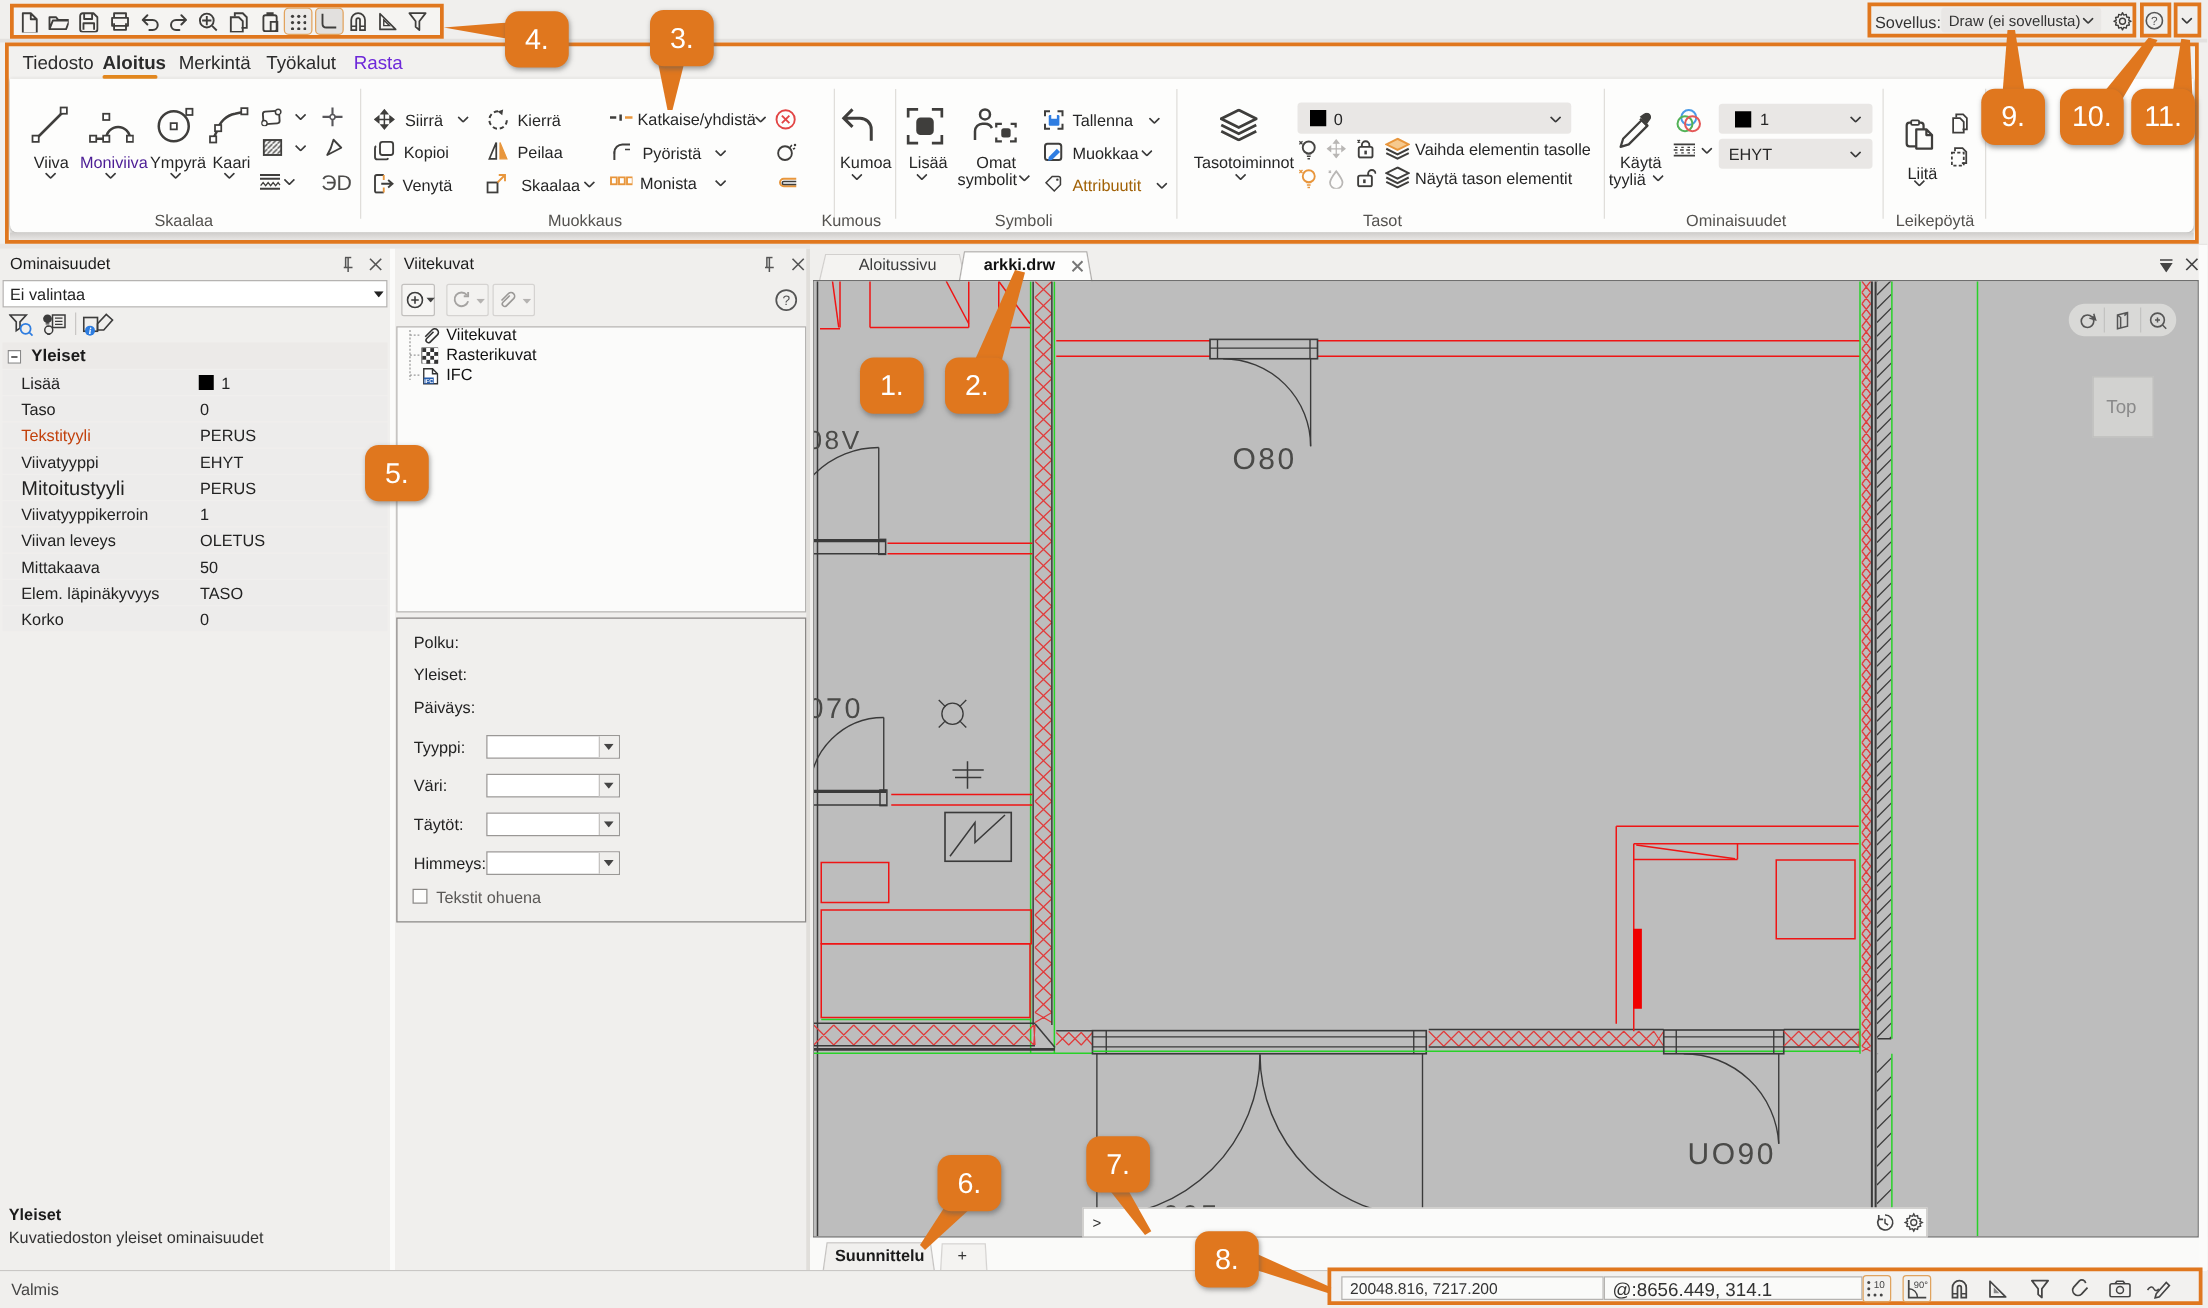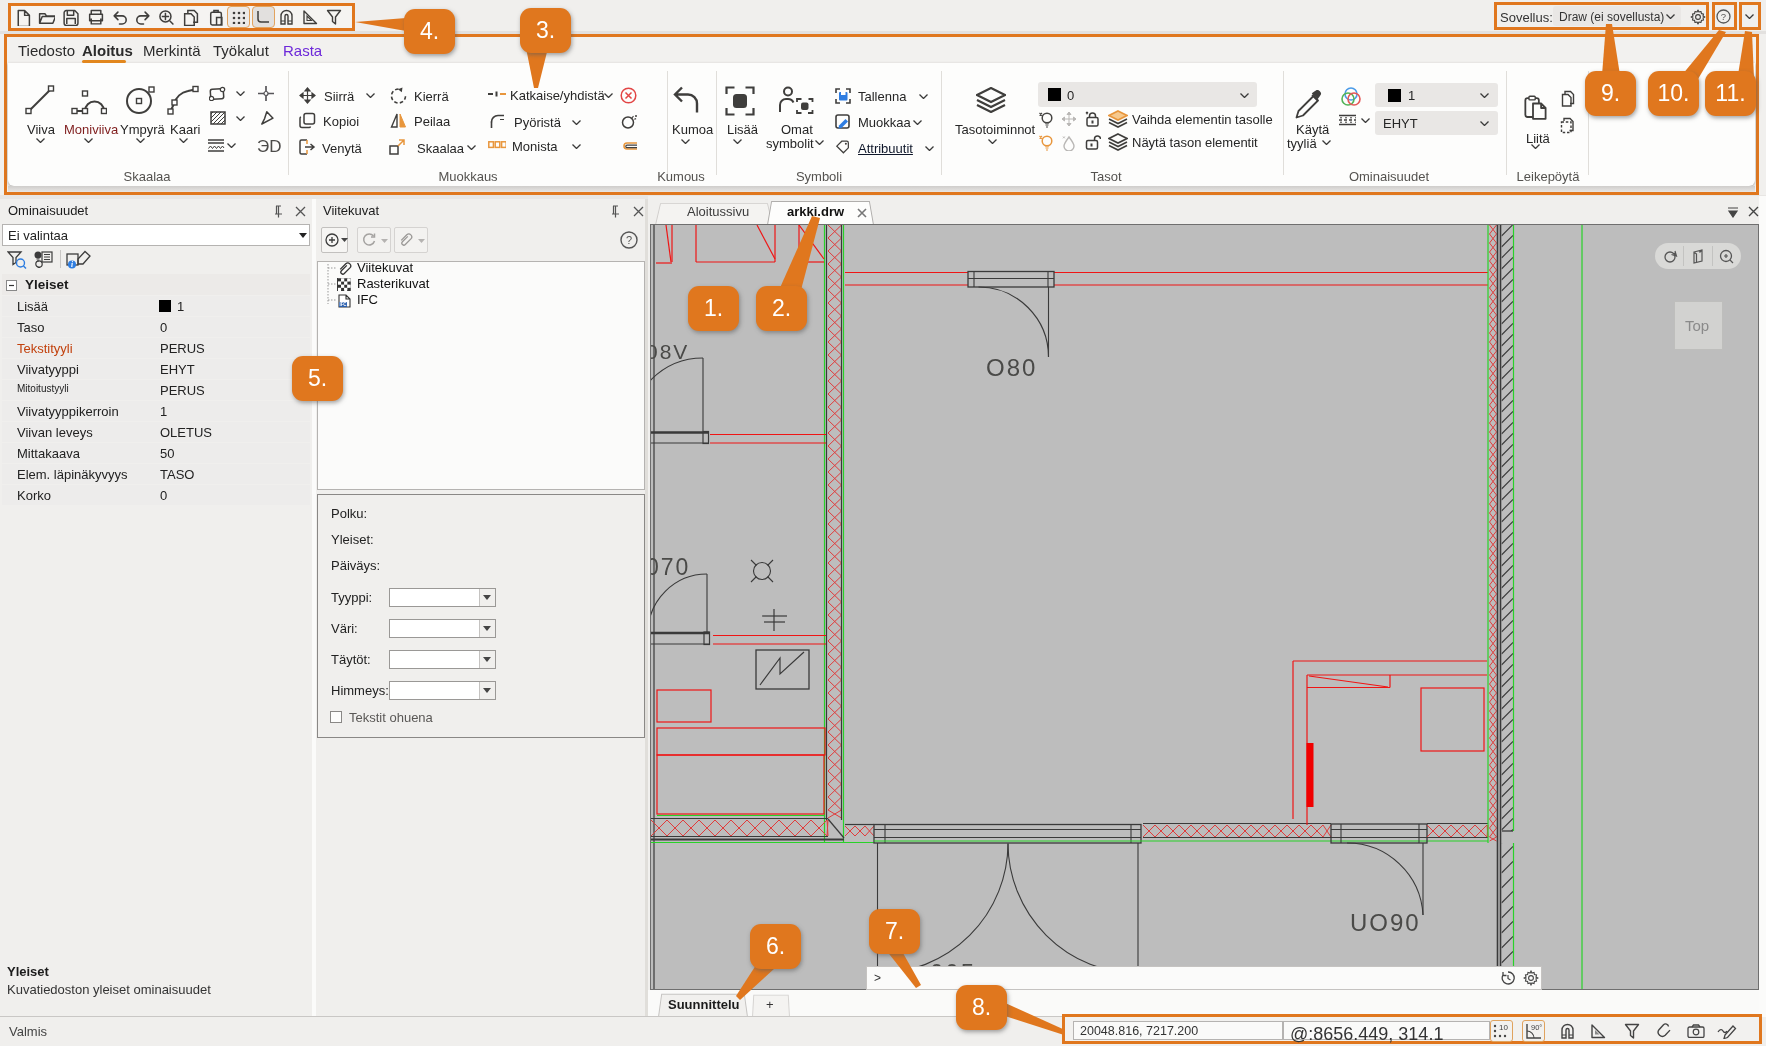--- a/index.html
+++ b/index.html
@@ -110,21 +110,21 @@
 <svg class="i" style="left:36px;top:138px;z-index:42;" width="9" height="5" viewBox="0 0 9 5">
     <path d="M0.5 0.5 L4.5 4.5 L8.5 0.5" fill="none" stroke="#3a3a3a" stroke-width="1.3"></path>
   </svg>
 <svg class="i" style="left:70px;top:84px;z-index:42;" width="37" height="32" viewBox="0 0 37 32">
     <path d="M5 27 h10 M15 27 a9.5 9.5 0 0 1 19 0" fill="none" stroke="#3f3e3c" stroke-width="2"></path>
     <rect x="2.0" y="24.5" width="5" height="5" fill="#fff" stroke="#3f3e3c" stroke-width="1.4"></rect>
     <rect x="12.5" y="24.5" width="5" height="5" fill="#fff" stroke="#3f3e3c" stroke-width="1.4"></rect>
     <rect x="31.5" y="24.5" width="5" height="5" fill="#fff" stroke="#3f3e3c" stroke-width="1.4"></rect>
     <rect x="12.5" y="7.0" width="5" height="5" fill="#fff" stroke="#3f3e3c" stroke-width="1.4"></rect>
   </svg>
-<div class="abs" style="left:64px;top:122px;font-size:13px;color:#7f1d1d;white-space:nowrap;z-index:42;text-align:center;">Moniviiva</div>
+<div class="abs" style="left:64px;top:122px;font-size:13px;color:#4c1d95;white-space:nowrap;z-index:42;text-align:center;">Moniviiva</div>
 <svg class="i" style="left:84px;top:138px;z-index:42;" width="9" height="5" viewBox="0 0 9 5">
     <path d="M0.5 0.5 L4.5 4.5 L8.5 0.5" fill="none" stroke="#3a3a3a" stroke-width="1.3"></path>
   </svg>
 <svg class="i" style="left:124px;top:84px;z-index:42;" width="34" height="32" viewBox="0 0 34 32">
     <circle cx="15" cy="17" r="12" fill="none" stroke="#3f3e3c" stroke-width="2"></circle>
     <rect x="12.5" y="14.5" width="5" height="5" fill="#fff" stroke="#3f3e3c" stroke-width="1.4"></rect>
     <rect x="25.0" y="3.0" width="5" height="5" fill="#fff" stroke="#3f3e3c" stroke-width="1.4"></rect>
   </svg>
 <div class="abs" style="left:120px;top:122px;font-size:13px;color:#262626;white-space:nowrap;z-index:42;">Ympyrä</div>
 <svg class="i" style="left:136px;top:138px;z-index:42;" width="9" height="5" viewBox="0 0 9 5">
@@ -295,21 +295,21 @@
     <path d="M5 12.5 l6.5 -6.5 2.5 2.5 -6.5 6.5 -3 0.5 z" fill="#2f7de1"></path>
   </svg>
 <div class="abs" style="left:858px;top:115px;font-size:13px;color:#262626;white-space:nowrap;z-index:42;">Muokkaa</div>
 <svg class="i" style="left:913px;top:120px;z-index:42;" width="9" height="5" viewBox="0 0 9 5">
     <path d="M0.5 0.5 L4.5 4.5 L8.5 0.5" fill="none" stroke="#3a3a3a" stroke-width="1.3"></path>
   </svg>
 <svg class="i" style="left:834px;top:140px;z-index:42;" width="18" height="14" viewBox="0 0 18 17">
     <path d="M1.5 7.5 L7.5 1.5 h6 a2 2 0 0 1 2 2 v6 L9.5 15.5 z" fill="none" stroke="#3f3e3c" stroke-width="1.5" transform="rotate(0)"></path>
     <circle cx="12.5" cy="4.5" r="1.2" fill="#3f3e3c"></circle>
   </svg>
-<div class="abs" style="left:858px;top:141px;font-size:13px;color:#0f172a;white-space:nowrap;z-index:42;text-decoration:underline;">Attribuutit</div>
+<div class="abs" style="left:858px;top:141px;font-size:13px;color:#a16207;white-space:nowrap;z-index:42;">Attribuutit</div>
 <svg class="i" style="left:925px;top:146px;z-index:42;" width="9" height="5" viewBox="0 0 9 5">
     <path d="M0.5 0.5 L4.5 4.5 L8.5 0.5" fill="none" stroke="#3a3a3a" stroke-width="1.3"></path>
   </svg>
 <div class="abs glabel" style="left:819px;top:169px;z-index:42;transform:translateX(-50%);">Symboli</div>
 <div class="abs" style="left:941px;top:71px;width:1px;height:104px;background:#e0deda;z-index:42;"></div>
 <svg class="i" style="left:976px;top:87px;z-index:42;" width="30" height="26" viewBox="0 0 30 26">
     <path d="M15 1 L29 8 L15 15 L1 8 z" fill="none" stroke="#3f3e3c" stroke-width="2.2"></path>
     <path d="M1 13 L15 20 L29 13" fill="none" stroke="#3f3e3c" stroke-width="2.2"></path>
     <path d="M1 18 L15 25 L29 18" fill="none" stroke="#3f3e3c" stroke-width="2.2"></path>
   </svg>
@@ -466,21 +466,21 @@
 <div class="abs" style="left:2px;top:317px;width:308px;height:20px;background:#edeceb;"></div>
 <div class="abs" style="left:17px;top:320px;font-size:13px;color:#222;font-weight:normal;white-space:nowrap;">Taso</div>
 <div class="abs" style="left:160px;top:320px;font-size:13px;color:#222;font-weight:normal;white-space:nowrap;">0</div>
 <div class="abs" style="left:2px;top:338px;width:308px;height:20px;background:#edeceb;"></div>
 <div class="abs" style="left:17px;top:341px;font-size:13px;color:#c2410c;font-weight:normal;white-space:nowrap;">Tekstityyli</div>
 <div class="abs" style="left:160px;top:341px;font-size:13px;color:#222;font-weight:normal;white-space:nowrap;">PERUS</div>
 <div class="abs" style="left:2px;top:359px;width:308px;height:20px;background:#edeceb;"></div>
 <div class="abs" style="left:17px;top:362px;font-size:13px;color:#222;font-weight:normal;white-space:nowrap;">Viivatyyppi</div>
 <div class="abs" style="left:160px;top:362px;font-size:13px;color:#222;font-weight:normal;white-space:nowrap;">EHYT</div>
 <div class="abs" style="left:2px;top:380px;width:308px;height:20px;background:#edeceb;"></div>
-<div class="abs" style="left:17px;top:383px;font-size:10px;color:#222;font-weight:normal;white-space:nowrap;">Mitoitustyyli</div>
+<div class="abs" style="left:17px;top:383px;font-size:16px;color:#222;font-weight:normal;white-space:nowrap;">Mitoitustyyli</div>
 <div class="abs" style="left:160px;top:383px;font-size:13px;color:#222;font-weight:normal;white-space:nowrap;">PERUS</div>
 <div class="abs" style="left:2px;top:401px;width:308px;height:20px;background:#edeceb;"></div>
 <div class="abs" style="left:17px;top:404px;font-size:13px;color:#222;font-weight:normal;white-space:nowrap;">Viivatyyppikerroin</div>
 <div class="abs" style="left:160px;top:404px;font-size:13px;color:#222;font-weight:normal;white-space:nowrap;">1</div>
 <div class="abs" style="left:2px;top:422px;width:308px;height:20px;background:#edeceb;"></div>
 <div class="abs" style="left:17px;top:425px;font-size:13px;color:#222;font-weight:normal;white-space:nowrap;">Viivan leveys</div>
 <div class="abs" style="left:160px;top:425px;font-size:13px;color:#222;font-weight:normal;white-space:nowrap;">OLETUS</div>
 <div class="abs" style="left:2px;top:443px;width:308px;height:20px;background:#edeceb;"></div>
 <div class="abs" style="left:17px;top:446px;font-size:13px;color:#222;font-weight:normal;white-space:nowrap;">Mittakaava</div>
 <div class="abs" style="left:160px;top:446px;font-size:13px;color:#222;font-weight:normal;white-space:nowrap;">50</div>
@@ -762,21 +762,21 @@
 <div class="abs" style="left:752px;top:993px;width:38px;height:24px;background:#f4f3f1;border:1px solid #d5d3d1;border-bottom:none;transform:perspective(14px) rotateX(2.5deg);transform-origin:bottom;"></div>
 <div class="abs" style="left:766px;top:997px;font-size:13px;color:#333;font-weight:normal;white-space:nowrap;">+</div>
 <div class="abs" style="left:0px;top:1016px;width:1766px;height:1px;background:#c9c7c5;"></div>
 <div class="abs" style="left:1759px;top:196px;width:7px;height:821px;background:#fbfbfa;"></div>
 <div class="abs" style="left:0px;top:1017px;width:1766px;height:29px;background:#f0efed;"></div>
 <div class="abs" style="left:9px;top:1024px;font-size:13px;color:#444;font-weight:normal;white-space:nowrap;">Valmis</div>
 <div class="abs" style="left:1062px;top:1014px;width:700px;height:30px;border:3px solid #e0771e;z-index:50;background:#f2f1ef;"></div>
 <div class="abs" style="left:1073px;top:1021px;width:210px;height:19px;background:#fafaf9;border:1px solid #b5b3b1;z-index:51;"></div>
 <div class="abs" style="left:1080px;top:1024px;font-size:12.5px;color:#333;font-weight:normal;white-space:nowrap;z-index:52;">20048.816, 7217.200</div>
 <div class="abs" style="left:1283px;top:1021px;width:207px;height:19px;background:#fafaf9;border:1px solid #b5b3b1;z-index:51;"></div>
-<div class="abs" style="left:1290px;top:1024px;font-size:18px;color:#333;font-weight:normal;white-space:nowrap;z-index:52;">@:8656.449, 314.1</div>
+<div class="abs" style="left:1290px;top:1024px;font-size:15px;color:#333;font-weight:normal;white-space:nowrap;z-index:52;">@:8656.449, 314.1</div>
 <div class="abs" style="left:1490px;top:1020px;width:23px;height:22px;border:1px solid #e0a35e;border-radius:3px;z-index:51;"></div>
 <svg class="i" style="left:1493px;top:1024px;z-index:52;" width="17" height="15" viewBox="0 0 17 15">
     <circle cx="2" cy="2" r="1.2" fill="#444"></circle>
     <circle cx="2" cy="7" r="1.2" fill="#444"></circle>
     <circle cx="2" cy="12" r="1.2" fill="#444"></circle>
     <circle cx="7" cy="12" r="1.2" fill="#444"></circle>
     <circle cx="12" cy="12" r="1.2" fill="#444"></circle>
     <text x="6" y="6" font-size="8" fill="#444" font-family="Liberation Sans">10</text>
   </svg>
 <div class="abs" style="left:1522px;top:1020px;width:23px;height:22px;border:1px solid #e0a35e;border-radius:3px;z-index:51;"></div>

